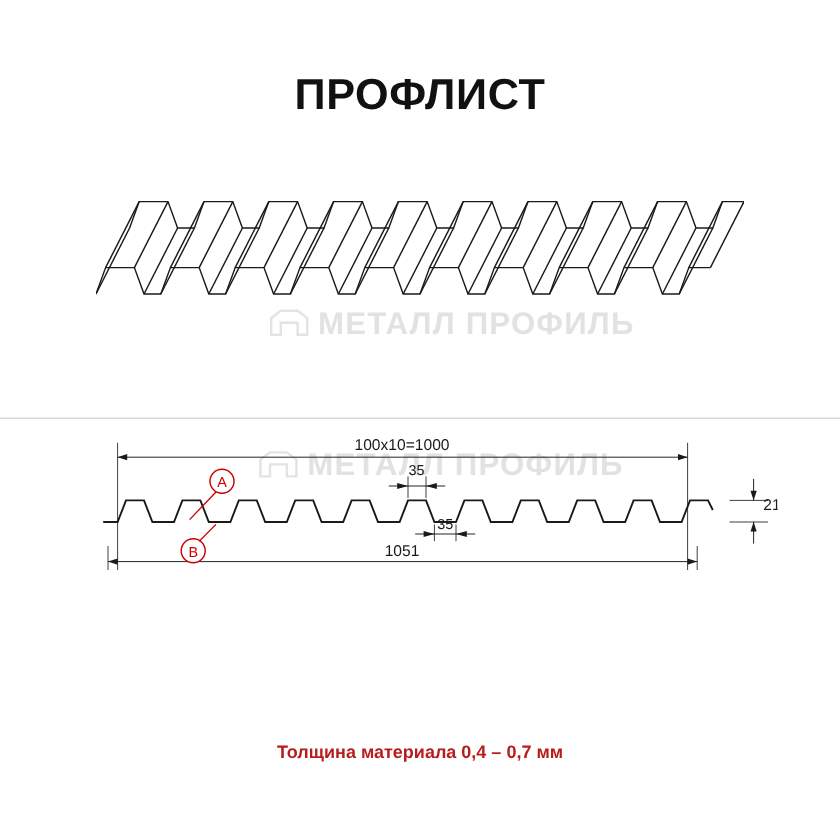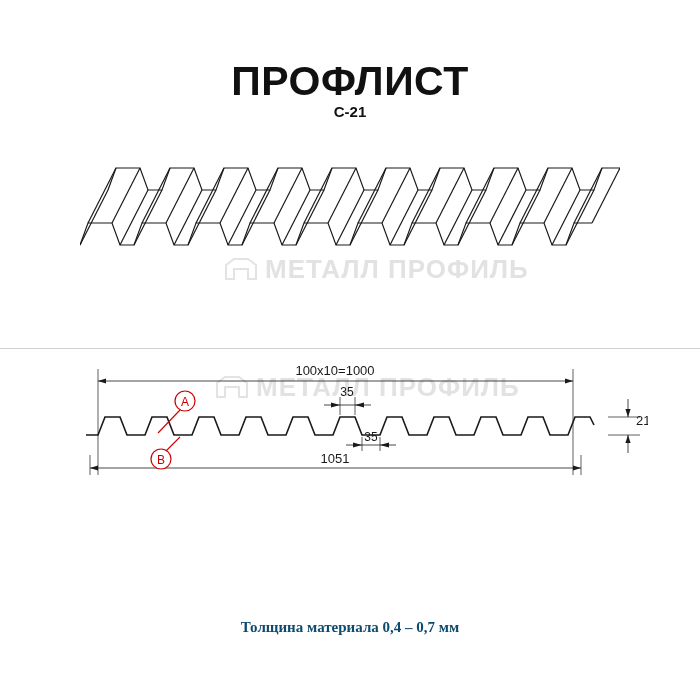--- a/index.html
+++ b/index.html
@@ -18,21 +18,21 @@
   .page {
     position: absolute;
     inset: 0;
   }
   .title {
     position: absolute;
     top: 58px;
     left: 0;
     width: 700px;
     text-align: center;
-    font-size: 41px;
+    font-size: 36px;
     font-weight: bold;
     letter-spacing: 0.5px;
     color: #111111;
   }
   .subtitle {
     position: absolute;
     top: 103px;
     left: 0;
     width: 700px;
     text-align: center;
@@ -91,33 +91,31 @@
     height: 150px;
   }
   .footer {
     position: absolute;
     top: 619px;
     left: 0;
     width: 700px;
     text-align: center;
     font-size: 15px;
     font-weight: bold;
-    color: #0c4a6e;
-    font-family: Liberation Serif, serif;
+    color: #b91c1c;
   }
   svg { display: block; }
   text { font-family: "Liberation Sans", sans-serif; }
 </style>
 </head>
 <body>
 
 <div class="page">
 
   <div class="title">ПРОФЛИСТ</div>
-  <div class="subtitle">С-21</div>
 
   <div class="iso-wrap">
     <svg width="540" height="130" viewBox="0 0 540 130" fill="none" stroke="#1a1a1a" stroke-width="1.2">
 
       <polyline points="28,40 36,18 60,18 68,40 82,40 90,18 114,18 122,40 136,40 144,18 168,18 176,40 190,40 198,18 222,18 230,40 244,40 252,18 276,18 284,40 298,40 306,18 330,18 338,40 352,40 360,18 384,18 392,40 406,40 414,18 438,18 446,40 460,40 468,18 492,18 500,40 514,40 522,18 540,18"></polyline>
 
       <polyline points="0,95 8,73 32,73 40,95 54,95 62,73 86,73 94,95 108,95 116,73 140,73 148,95 162,95 170,73 194,73 202,95 216,95 224,73 248,73 256,95 270,95 278,73 302,73 310,95 324,95 332,73 356,73 364,95 378,95 386,73 410,73 418,95 432,95 440,73 464,73 472,95 486,95 494,73 512,73"></polyline>
 
       <line x1="28" y1="40" x2="0" y2="95"></line>
       <line x1="36" y1="18" x2="8" y2="73"></line>

